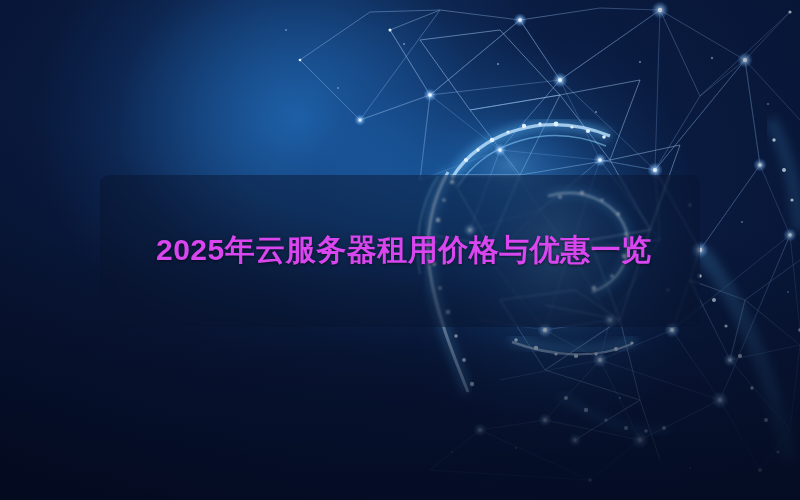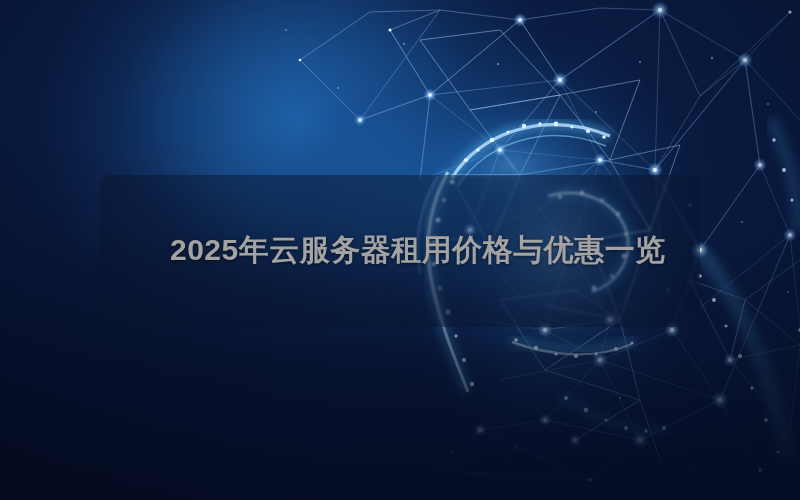--- a/index.html
+++ b/index.html
@@ -88,26 +88,25 @@
     border-radius: 9px;
     backdrop-filter: blur(1px);
   }
   .title-text {
     position: absolute;
     left: 156px;
     top: 228px;
     width: 520px;
     font-size: 30px;
     font-weight: bold;
-    color: #a3a3a3;
+    color: #d946ef;
     letter-spacing: 0.5px;
     line-height: 44px;
     white-space: nowrap;
     text-shadow: 0 1px 3px rgba(0,0,0,0.55);
-    margin-left: 14px;
   }
 </style>
 </head>
 <body>
 
 <div id="stage">
 
   <div class="bg-base"></div>
   <div class="bg-glow-main"></div>
   <div class="bg-glow-2"></div>

